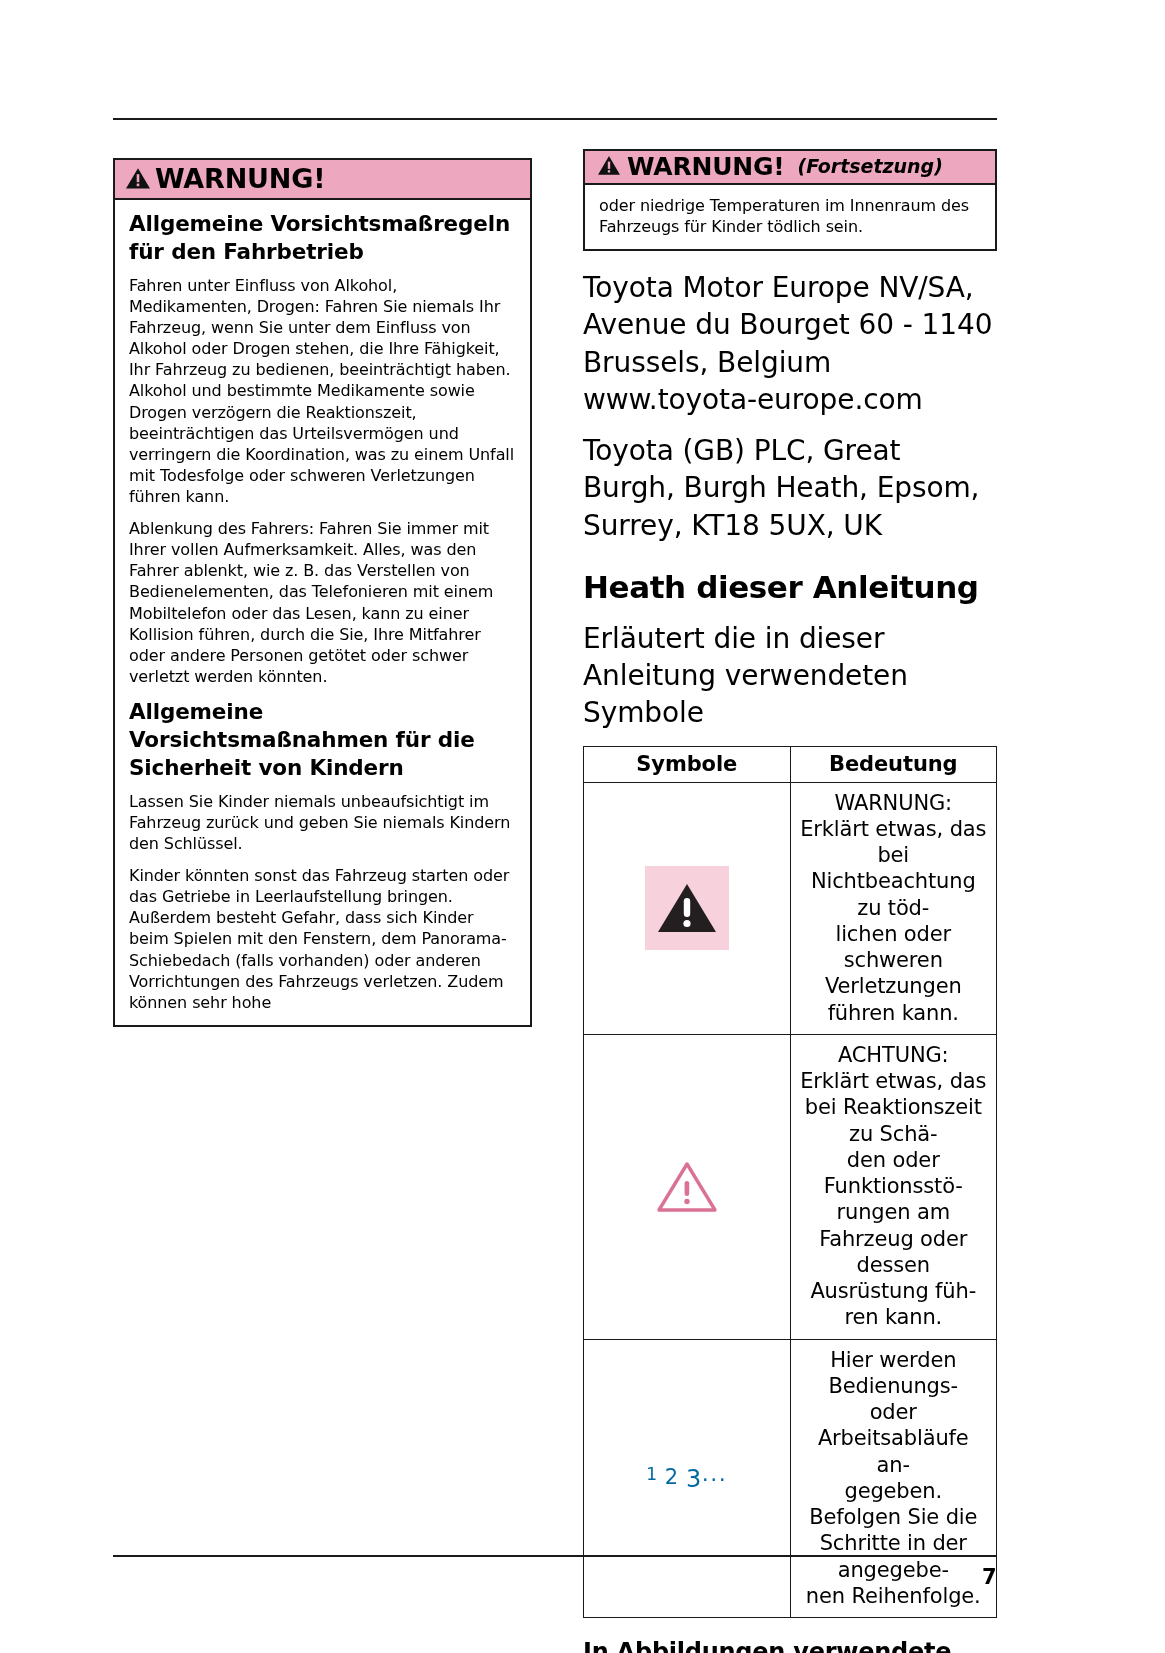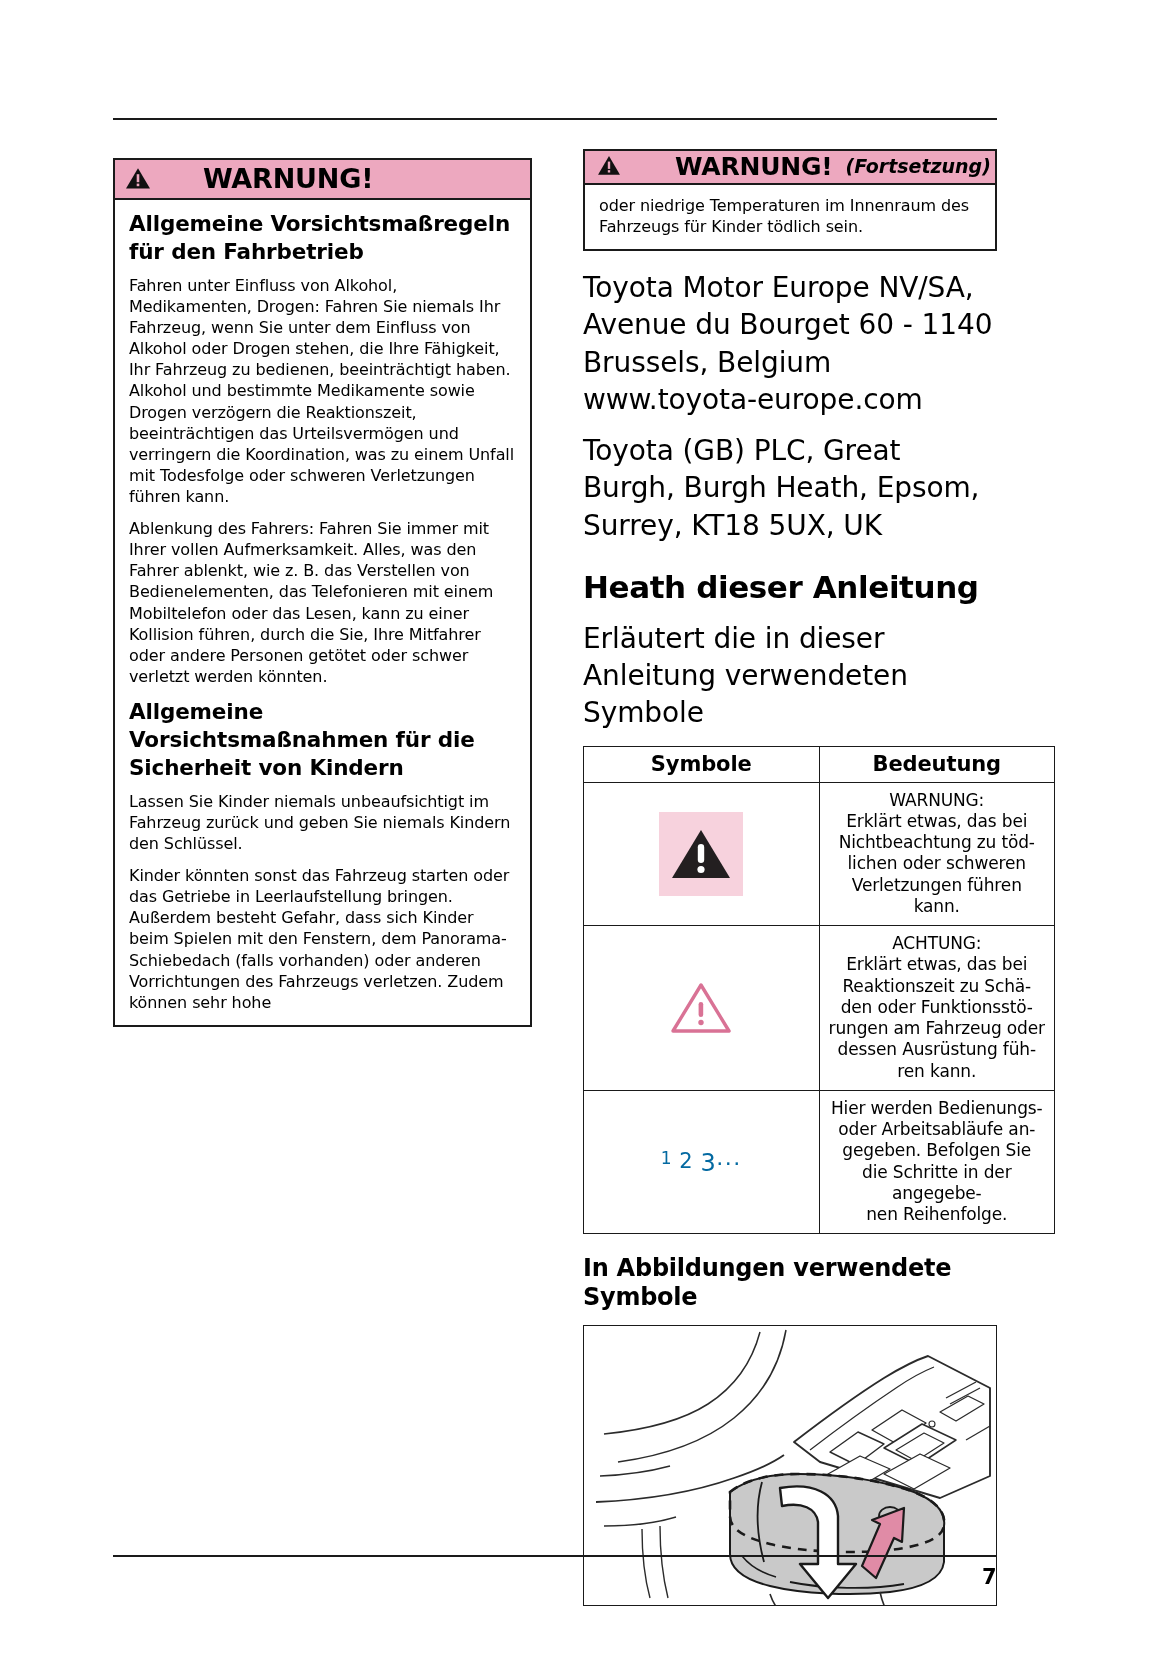--- a/index.html
+++ b/index.html
@@ -80,21 +80,20 @@
     border-bottom: 2px solid #1a1a1a;
   }
   .warn-head.cont {
     padding: 3px 10px 4px 12px;
   }
   .warn-title {
     font-size: 27px;
     font-weight: bold;
     letter-spacing: -0.2px;
     line-height: 1;
-    margin-left: 48px;
   }
   .warn-title.small {
     font-size: 25px;
   }
   .warn-cont {
     font-size: 19px;
     font-style: italic;
     font-weight: bold;
     margin-left: 9px;
     line-height: 1;
@@ -147,36 +146,36 @@
     font-size: 24px;
     font-weight: bold;
     margin: 20px 0 10px 0;
     letter-spacing: -0.25px;
     line-height: 1.18;
   }
 
   
   table.sym {
     border-collapse: collapse;
-    width: 472px;
+    width: 414px;
     table-layout: fixed;
   }
   table.sym td, table.sym th {
     border: 1.6px solid #1a1a1a;
     text-align: center;
     vertical-align: middle;
   }
   table.sym th {
     font-size: 21px;
     font-weight: bold;
     padding: 5px 0 6px 0;
     letter-spacing: -0.1px;
   }
   table.sym td.meaning {
-    font-size: 17px;
+    font-size: 21px;
     line-height: 1.25;
     padding: 7px 8px 8px 8px;
     letter-spacing: -0.15px;
   }
   table.sym td.symcell {
     width: 157px;
     padding: 10px 0;
   }
   .sym-warning-box {
     width: 84px; height: 84px;

